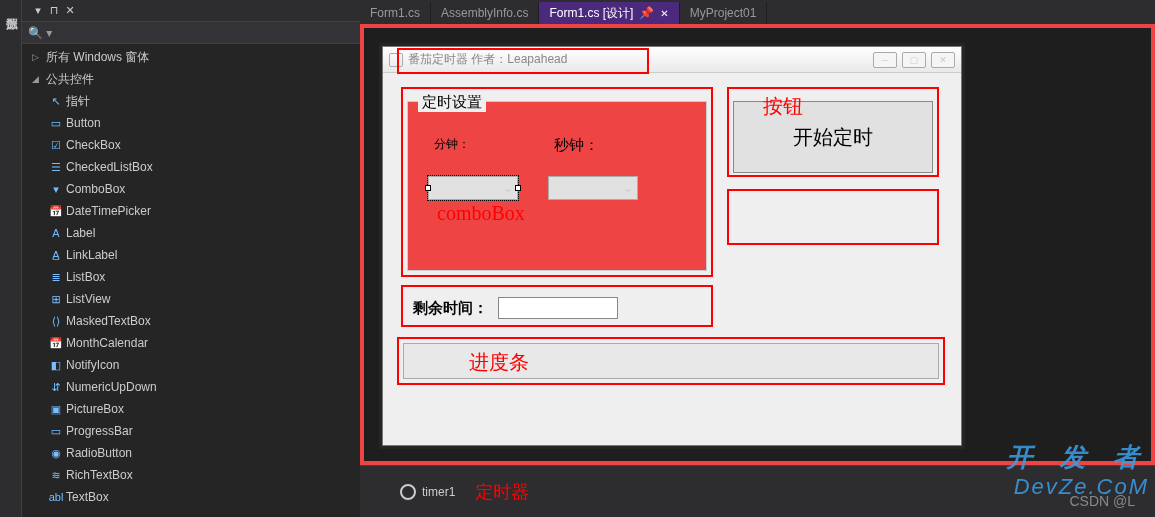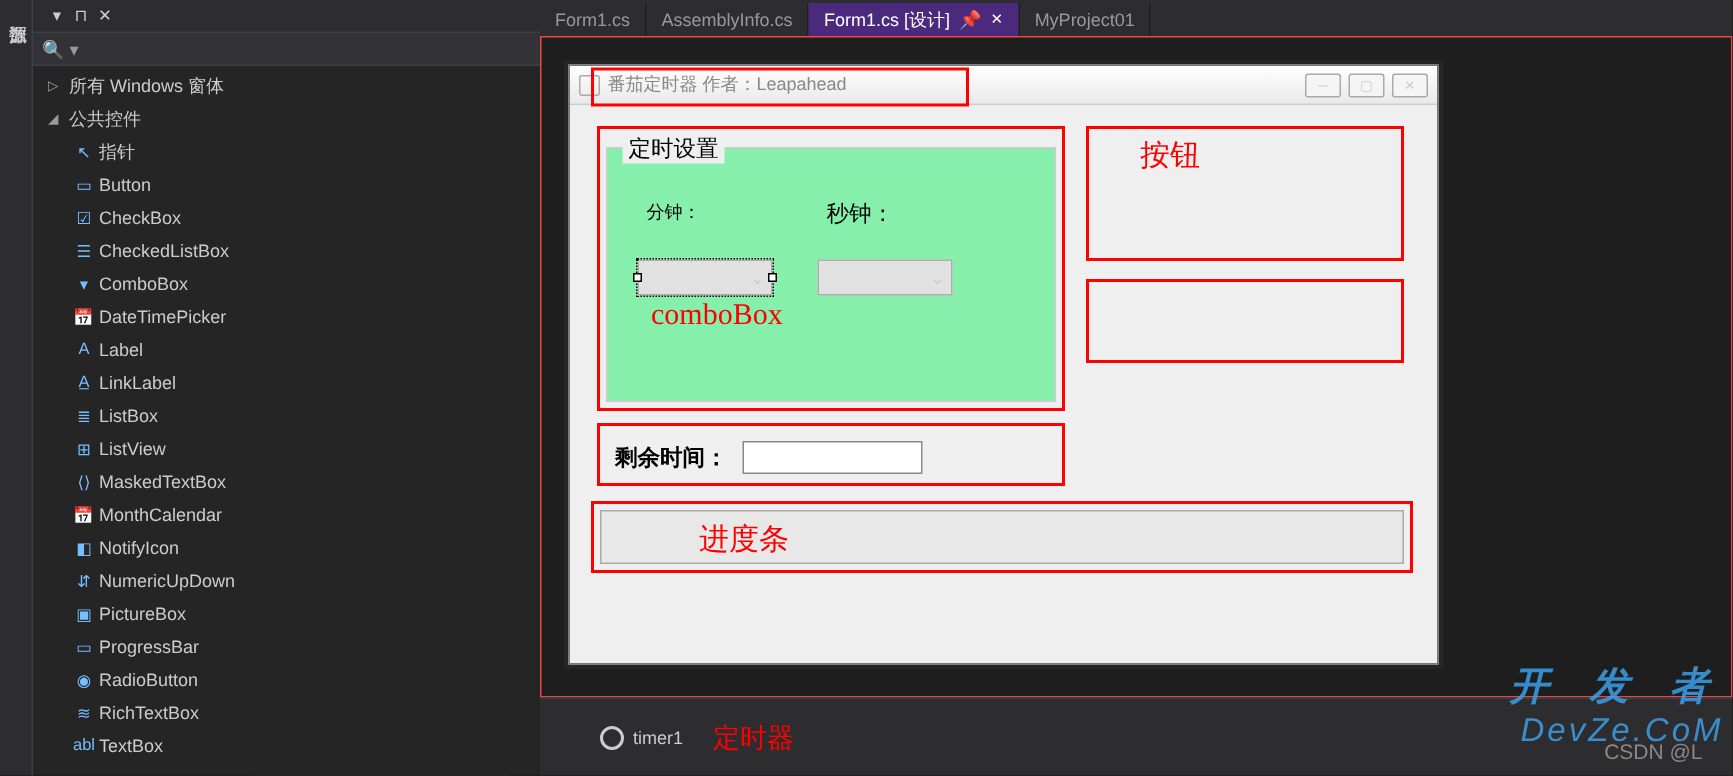--- a/index.html
+++ b/index.html
@@ -24,28 +24,28 @@
 .tree-row.item { padding-left: 24px; }
 .tree-row .ticon { width: 20px; display: inline-flex; justify-content: center; color: #75beff; font-size: 11px; }
 
 
 .doc-tabs { position: absolute; left: 360px; top: 0; right: 0; height: 24px; background: #2d2d30; display: flex; align-items: flex-end; }
 .doc-tab { height: 22px; padding: 0 10px; display: flex; align-items: center; color: #999; border-right: 1px solid #1e1e1e; cursor: pointer; gap: 6px; }
 .doc-tab.active { background: #4b2a7e; color: #fff; }
 .doc-tab .x { font-size: 10px; }
 
 
-.design-area { position: absolute; left: 360px; top: 24px; right: 0; bottom: 52px; background: #1e1e1e; border: 1px solid #ef4444; overflow: hidden; }
+.design-area { position: absolute; left: 360px; top: 24px; right: 0; bottom: 52px; background: #1e1e1e; border: 4px solid #ef4444; overflow: hidden; }
 .canvas { position: absolute; left: 18px; top: 18px; width: 580px; height: 400px; background: #efefef; border: 1px solid #777; box-shadow: 0 0 0 3px #252526; }
 .winbar { height: 26px; background: linear-gradient(#fff,#e9e9e9); border-bottom: 1px solid #ccc; display: flex; align-items: center; padding: 0 6px; gap: 5px; }
 .winbar .wicon { width: 14px; height: 14px; border: 1px solid #aaa; border-radius: 2px; }
 .winbar .wtitle { flex: 1; color: #888; font-size: 12px; }
 .winbar .wbtn { width: 24px; height: 16px; border: 1px solid #aaa; background: #f5f5f5; border-radius: 2px; display: flex; align-items: center; justify-content: center; font-size: 9px; }
 
-.grpbox { position: absolute; border: 1px solid #ccc; background: #86efac; font-family: SimSun, serif; }
+.grpbox { position: absolute; border: 1px solid #ccc; background: #ef4444; font-family: SimSun, serif; }
 .grpbox .gtitle { position: absolute; top: -9px; left: 10px; background: #efefef; padding: 0 4px; font-size: 15px; color: #000; }
 .combobox { width: 90px; height: 24px; border: 1px solid #adadad; background: #e1e1e1; display: inline-flex; align-items: center; justify-content: flex-end; padding-right: 4px; }
 .combobox.sel { outline: 1px dotted #000; position: relative; }
 .handle { position: absolute; width: 6px; height: 6px; background: #fff; border: 1px solid #000; }
 .bigbtn { border: 1px solid #888; background: #e1e1e1; font-family: SimSun, serif; font-size: 20px; display: flex; align-items: center; justify-content: center; color: #000; }
 .txtbox { border: 1px solid #888; background: #fff; height: 22px; }
 .progress { border: 1px solid #aaa; background: #e8e8e8; height: 24px; }
 
 .redbox { position: absolute; border: 2px solid red; pointer-events: none; }
 .redlabel { color: red; font-size: 20px; font-family: SimSun, serif; position: absolute; }
@@ -200,20 +200,23 @@
       <div class="combobox sel" style="position:absolute; left:20px; top:74px;">
         <span>⌄</span>
         <span class="handle" style="left:-4px; top:8px;"></span>
         <span class="handle" style="right:-4px; top:8px;"></span>
       </div>
       <div class="combobox" style="position:absolute; left:140px; top:74px;">
         <span>⌄</span>
       </div>
     </div>
 
+    <div class="bigbtn" style="position:absolute; left:350px; top:54px; width:200px; height:72px;">
+      <span>开始定时</span>
+    </div>
 
     <div style="position:absolute; left:30px; top:252px; font-size:15px; color:#000; font-family:SimSun,serif; font-weight:bold;">剩余时间：</div>
     <div class="txtbox" style="position:absolute; left:115px; top:250px; width:120px;"></div>
 
     <div class="progress" style="position:absolute; left:20px; top:296px; width:536px; height:36px;"></div>
 
     <div class="redbox" style="left:14px; top:1px; width:252px; height:26px;"></div>
     <div class="redbox" style="left:18px; top:40px; width:312px; height:190px;"></div>
     <div class="redlabel" style="left:54px; top:155px;">comboBox</div>
     <div class="redbox" style="left:344px; top:40px; width:212px; height:90px;"></div>

